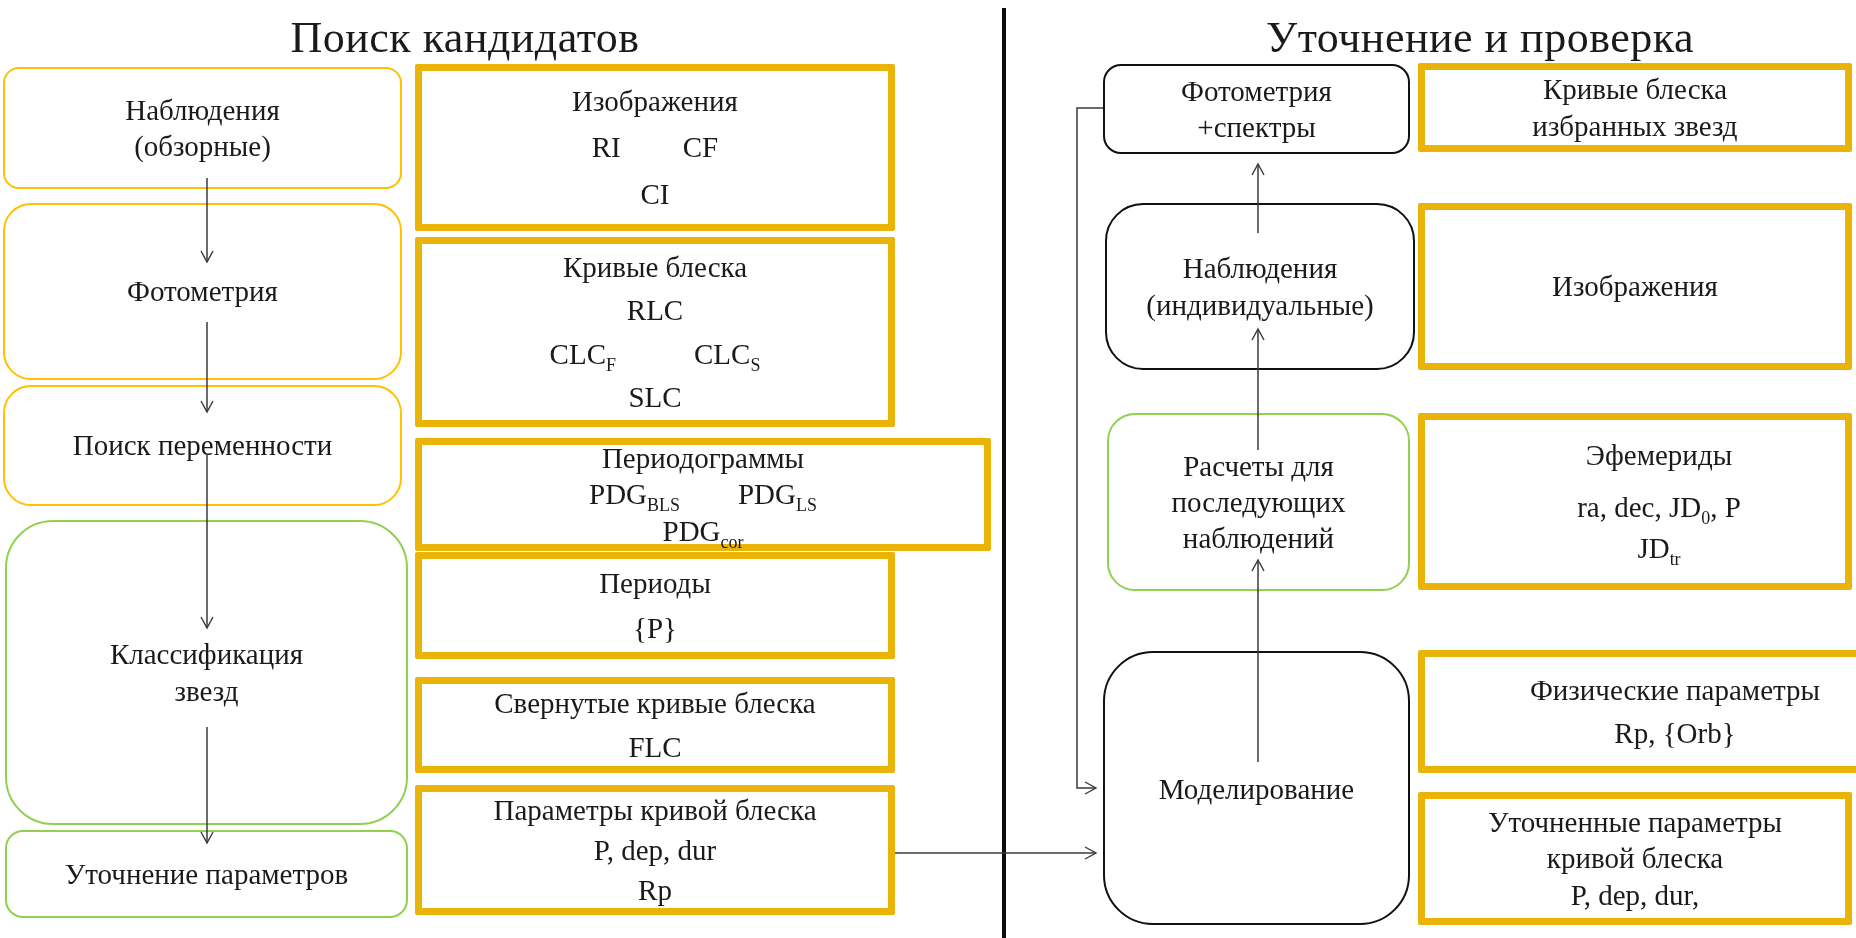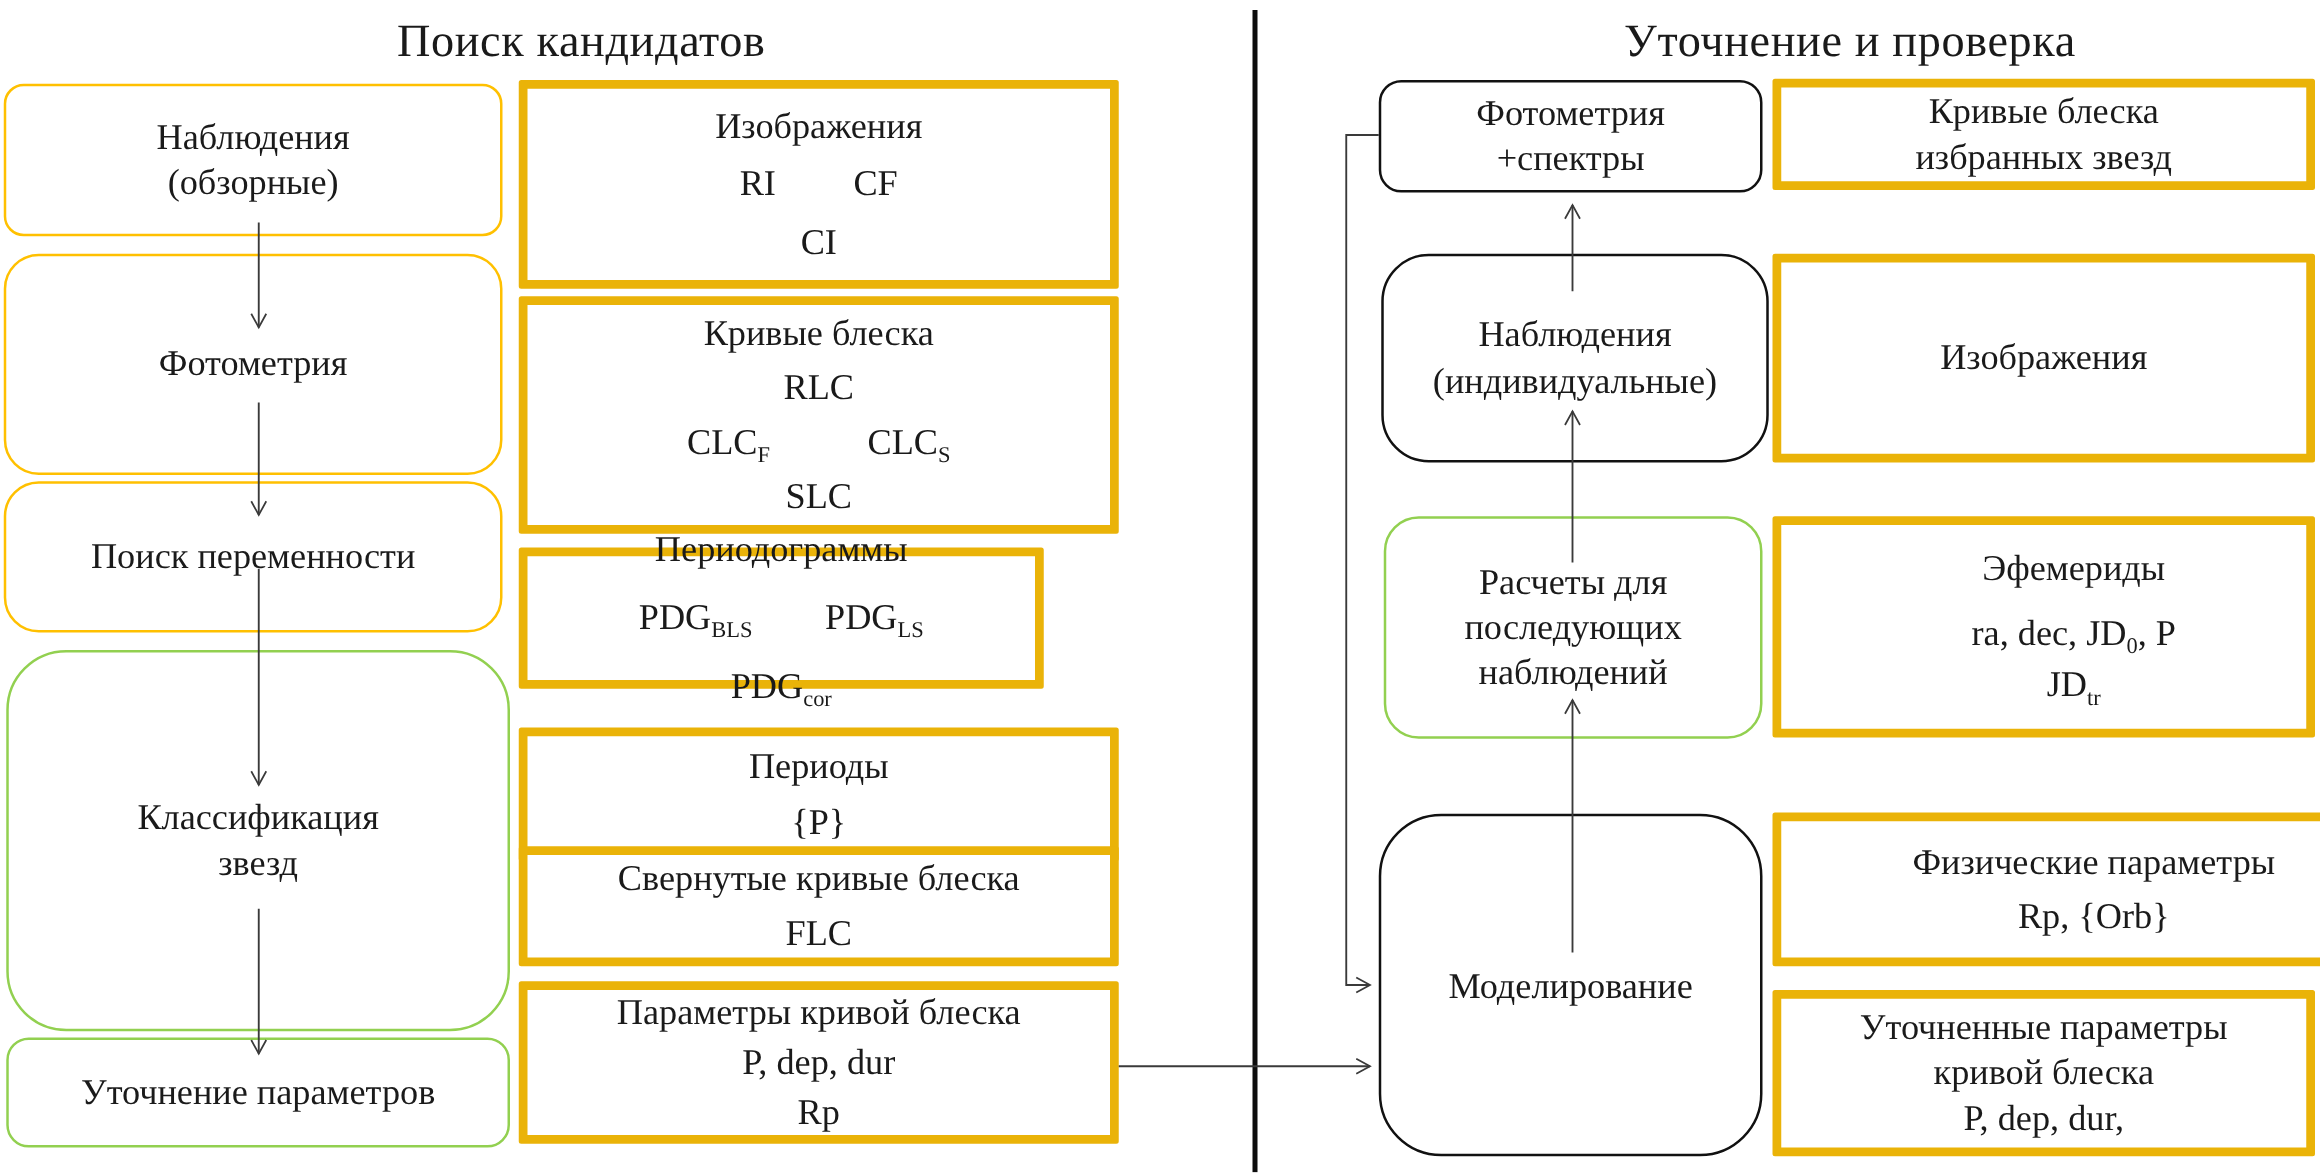--- a/index.html
+++ b/index.html
@@ -2,21 +2,21 @@
 <html><head>
 <meta charset="utf-8">
 <style>
   html,body { margin:0; padding:0; background:#ffffff; }
   .canvas {
     position:relative; width:1856px; height:938px; background:#ffffff;
     font-family:"Liberation Serif","DejaVu Serif",serif; color:#1a1a1a;
     overflow:hidden;
   }
   .title {
-    position:absolute; text-align:center; font-size:37px; letter-spacing:0.5px;
+    position:absolute; text-align:center; font-size:44px; letter-spacing:0.5px;
   }
   .box {
     position:absolute; box-sizing:border-box; background:#ffffff;
     display:flex; flex-direction:column; justify-content:center; align-items:center;
     text-align:center; font-size:29px; line-height:1.25;
   }
   .stage { border:2.5px solid #111; }
   .stage.orange { border-color:#FFC000; }
   .stage.green  { border-color:#92D050; }
   .rect { border:7px solid #eab308; border-radius:2px; }
@@ -73,30 +73,30 @@
   <div class="box rect" style="left:415px; top:237px; width:480px; height:190px; gap:7px;">
     <div class="tline">Кривые блеска</div>
     <div class="tline">RLC</div>
     <div class="row-pair" style="gap:78px;">
       <span class="tline"><span>CLC</span><sub>F</sub></span>
       <span class="tline"><span>CLC</span><sub>S</sub></span>
     </div>
     <div class="tline">SLC</div>
   </div>
 
-  <div class="box rect" style="left:415px; top:438px; width:420px; height:113px; gap:18px;">
+  <div class="box rect" style="left:415px; top:438px; width:576px; height:113px; gap:0;">
     <div class="tline">Периодограммы</div>
     <div class="row-pair" style="gap:58px;">
       <span class="tline"><span>PDG</span><sub>BLS</sub></span>
       <span class="tline"><span>PDG</span><sub>LS</sub></span>
     </div>
     <div class="tline"><span>PDG</span><sub>cor</sub></div>
   </div>
 
-  <div class="box rect" style="left:415px; top:582px; width:480px; height:107px; gap:8px;">
+  <div class="box rect" style="left:415px; top:552px; width:480px; height:107px; gap:8px;">
     <div class="tline">Периоды</div>
     <div class="tline">{P}</div>
   </div>
 
   <div class="box rect" style="left:415px; top:677px; width:480px; height:96px; gap:8px;">
     <div class="tline">Свернутые кривые блеска</div>
     <div class="tline">FLC</div>
   </div>
 
   <div class="box rect" style="left:415px; top:785px; width:480px; height:130px; gap:4px;">

